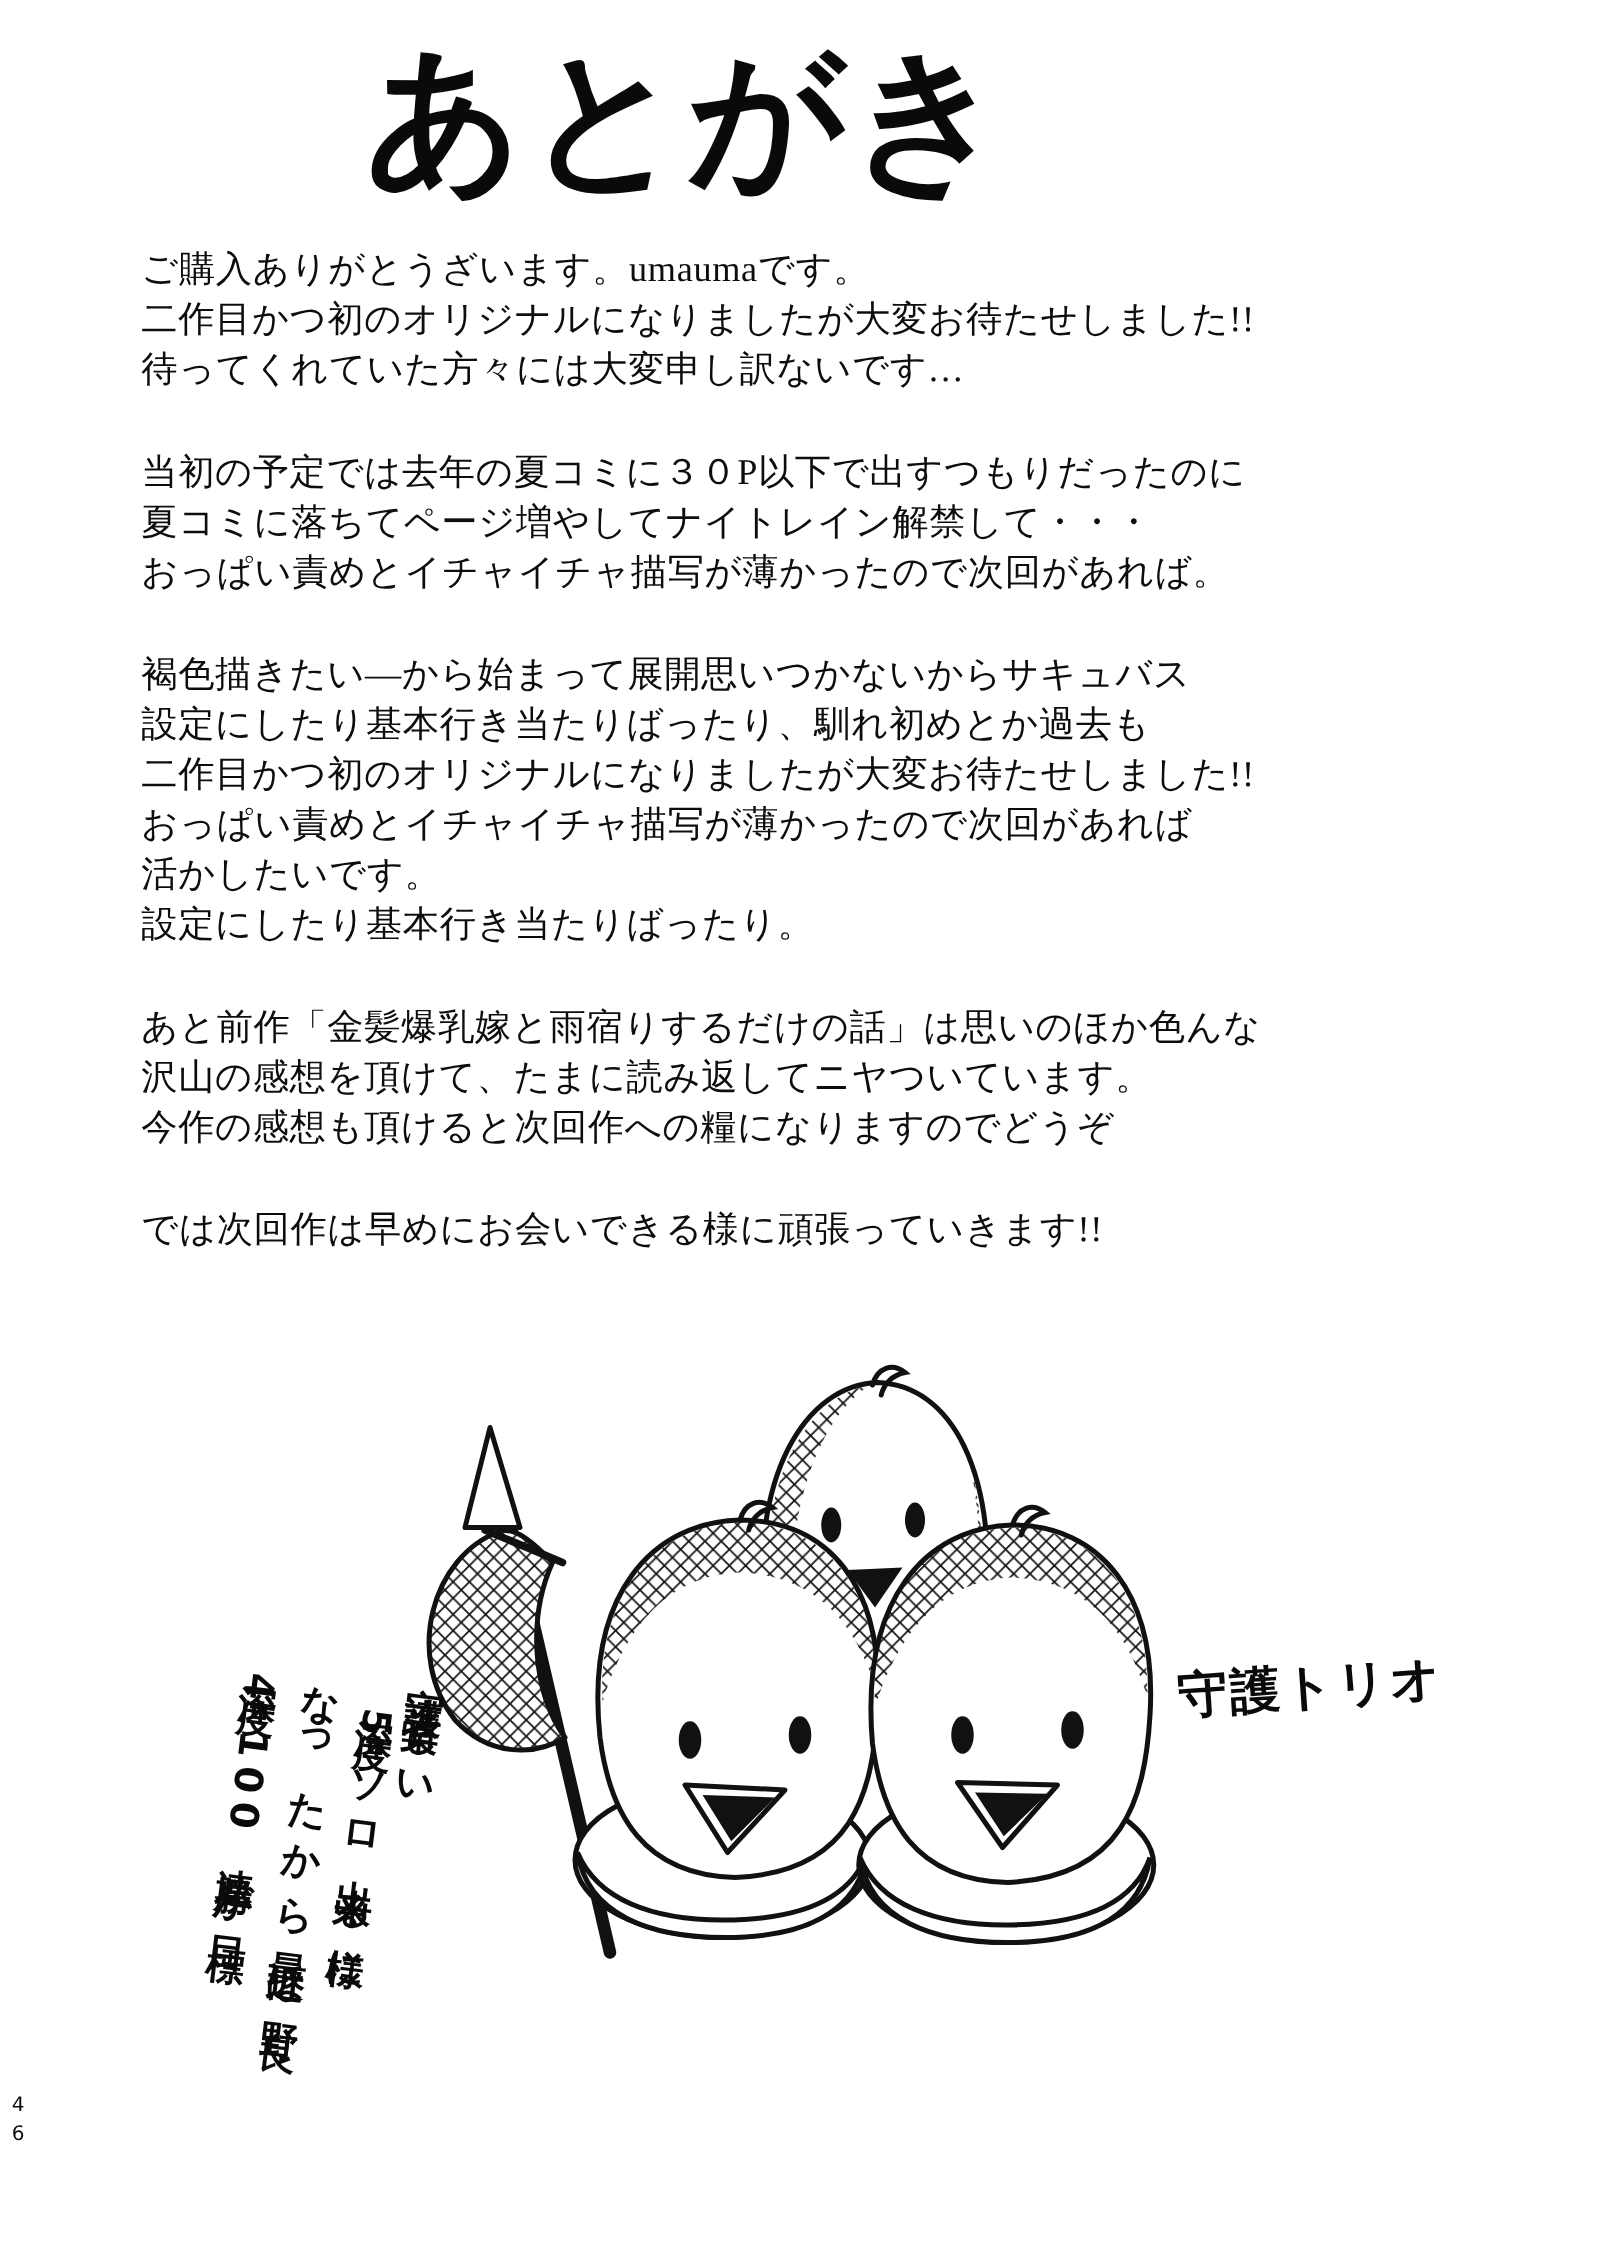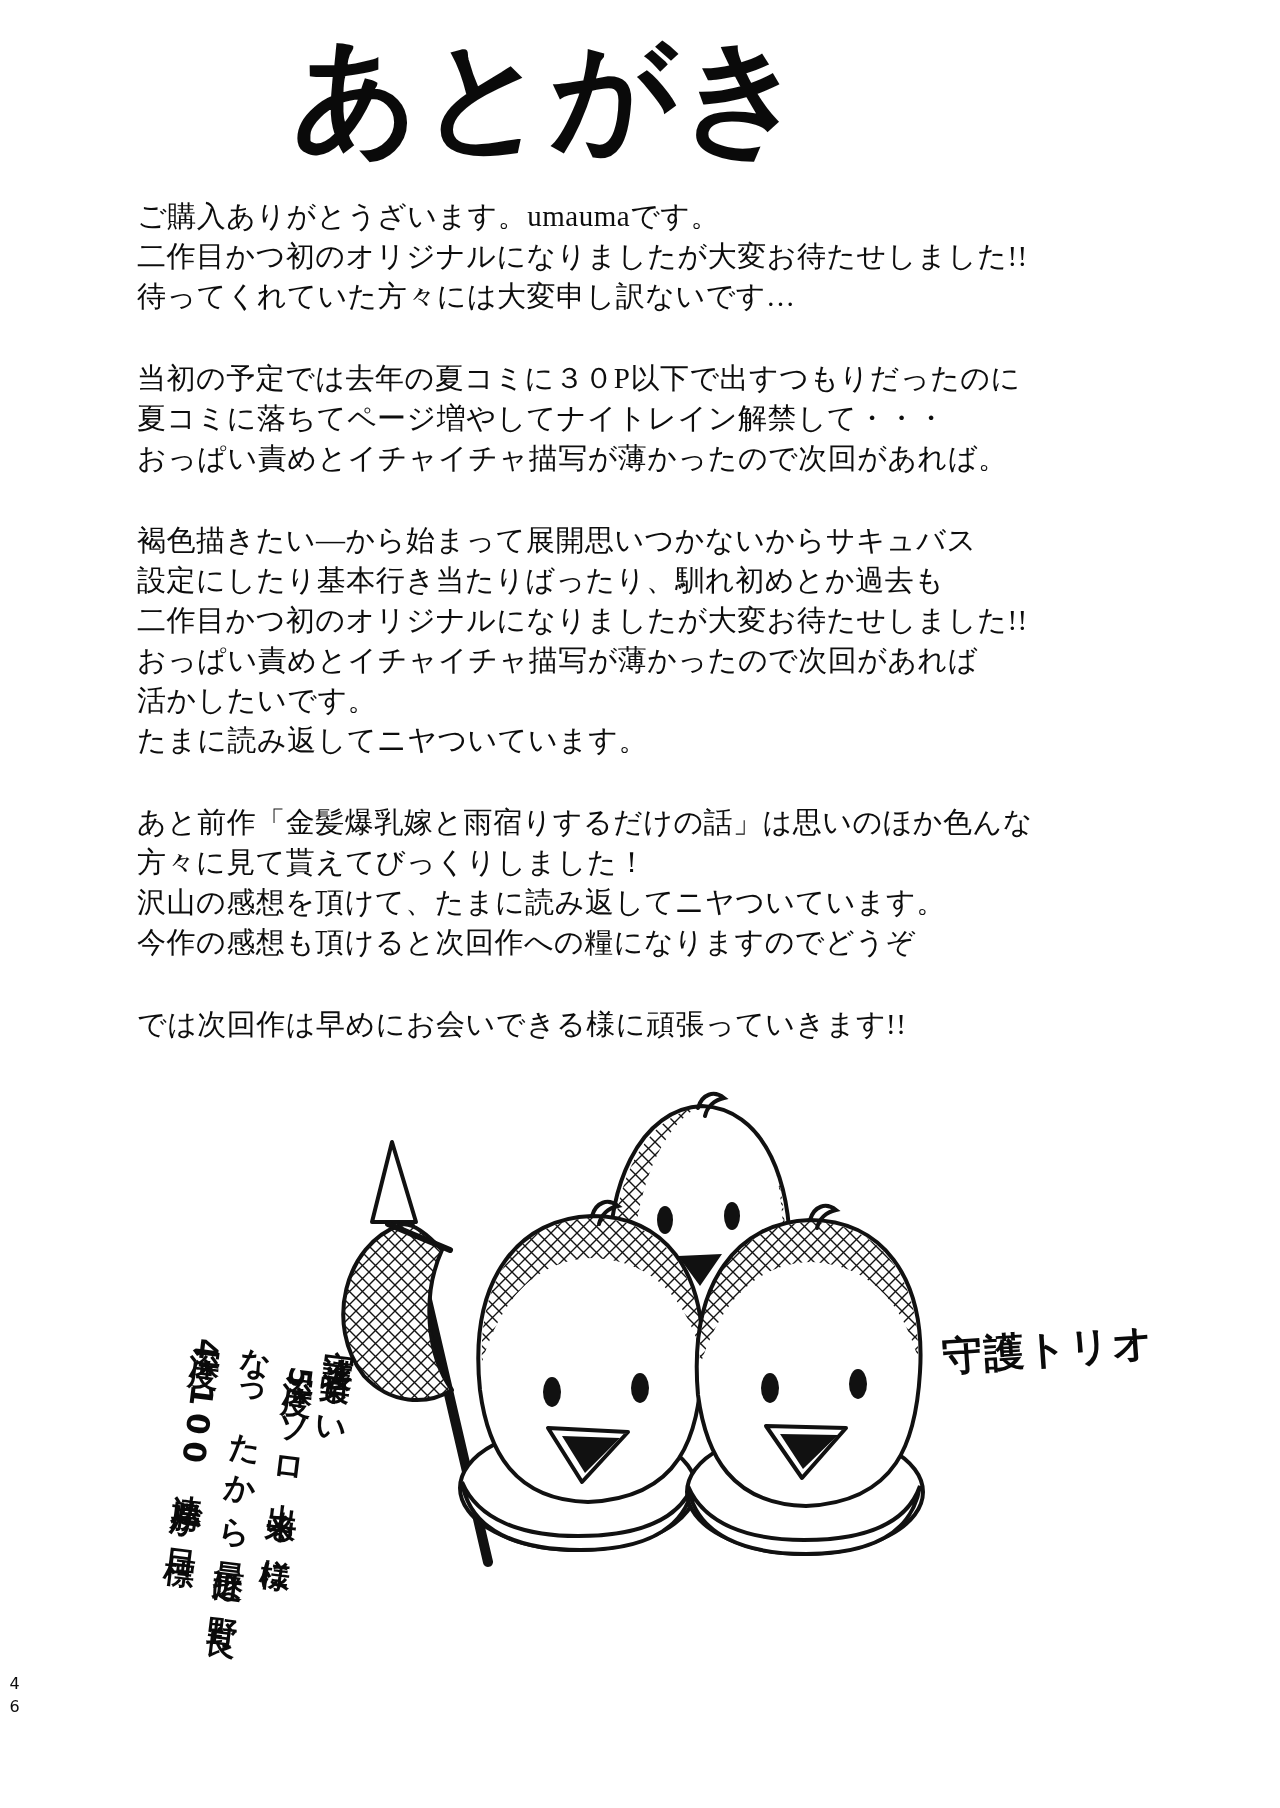--- a/index.html
+++ b/index.html
@@ -14,21 +14,21 @@
     font-family:"DejaVu Sans","Liberation Sans",sans-serif;
     font-weight:900; font-size:124px; line-height:150px;
     letter-spacing:2px; color:#0a0a0a;
   }
   .body-text {
     position:absolute; left:113px; top:196px; width:1080px;
     font-size:29px; line-height:40px; letter-spacing:0.5px;
     color:#0d0d0d;
   }
   .para { margin:0 0 42px 0; }
-  .line { white-space:pre;margin-left:24px; }
+  .line { white-space:pre; }
   .hw-col {
     position:absolute;
     writing-mode:vertical-rl; text-orientation:mixed;
     font-family:"DejaVu Sans","Liberation Sans",sans-serif;
     font-weight:bold; font-size:31px; letter-spacing:7px;
     color:#0a0a0a;
   }
   .hw-col-1 { left:316px; top:1326px; transform:rotate(7deg); }
   .hw-col-2 { left:268px; top:1352px; transform:rotate(7deg); }
   .hw-col-3 { left:222px; top:1326px; transform:rotate(7deg); }
@@ -65,25 +65,24 @@
       <div class="line">当初の予定では去年の夏コミに３０P以下で出すつもりだったのに</div>
       <div class="line">夏コミに落ちてページ増やしてナイトレイン解禁して・・・</div>
       <div class="line">おっぱい責めとイチャイチャ描写が薄かったので次回があれば。</div>
     </div>
     <div class="para">
       <div class="line">褐色描きたい―から始まって展開思いつかないからサキュバス</div>
       <div class="line">設定にしたり基本行き当たりばったり、馴れ初めとか過去も</div>
       <div class="line">二作目かつ初のオリジナルになりましたが大変お待たせしました!!</div>
       <div class="line">おっぱい責めとイチャイチャ描写が薄かったので次回があれば</div>
       <div class="line">活かしたいです。</div>
-      <div class="line">たまに読み返してニヤついています。</div>
+      <div class="line">設定にしたり基本行き当たりばったり。</div>
     </div>
     <div class="para">
       <div class="line">あと前作「金髪爆乳嫁と雨宿りするだけの話」は思いのほか色んな</div>
-      <div class="line">方々に見て貰えてびっくりしました！</div>
       <div class="line">沢山の感想を頂けて、たまに読み返してニヤついています。</div>
       <div class="line">今作の感想も頂けると次回作への糧になりますのでどうぞ</div>
     </div>
     <div class="para">
       <div class="line">では次回作は早めにお会いできる様に頑張っていきます!!</div>
     </div>
   </div>
 
   <svg class="illustration" width="750" height="718" viewBox="0 0 750 718" xmlns="http://www.w3.org/2000/svg">
     <defs>

